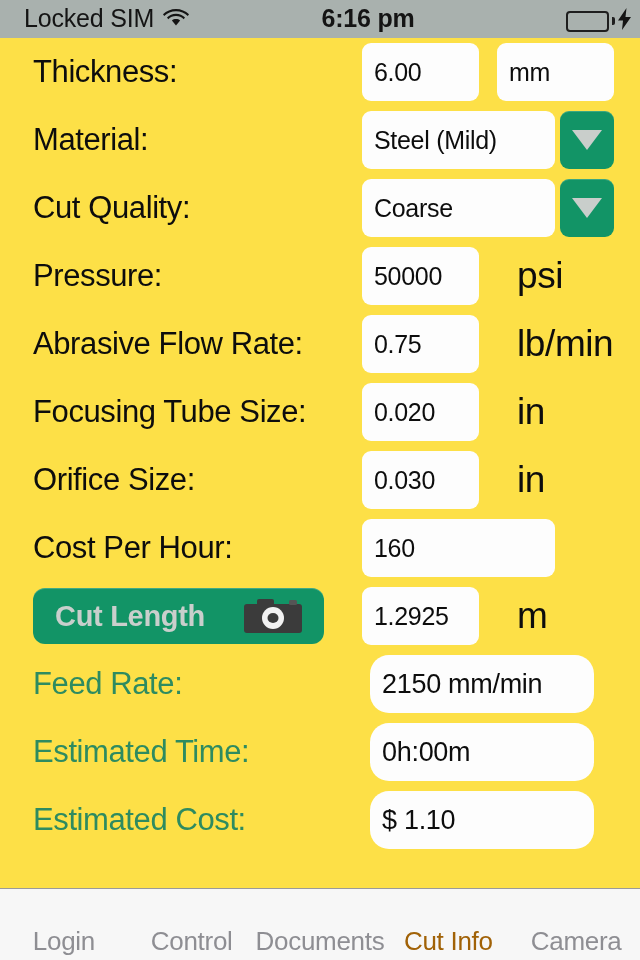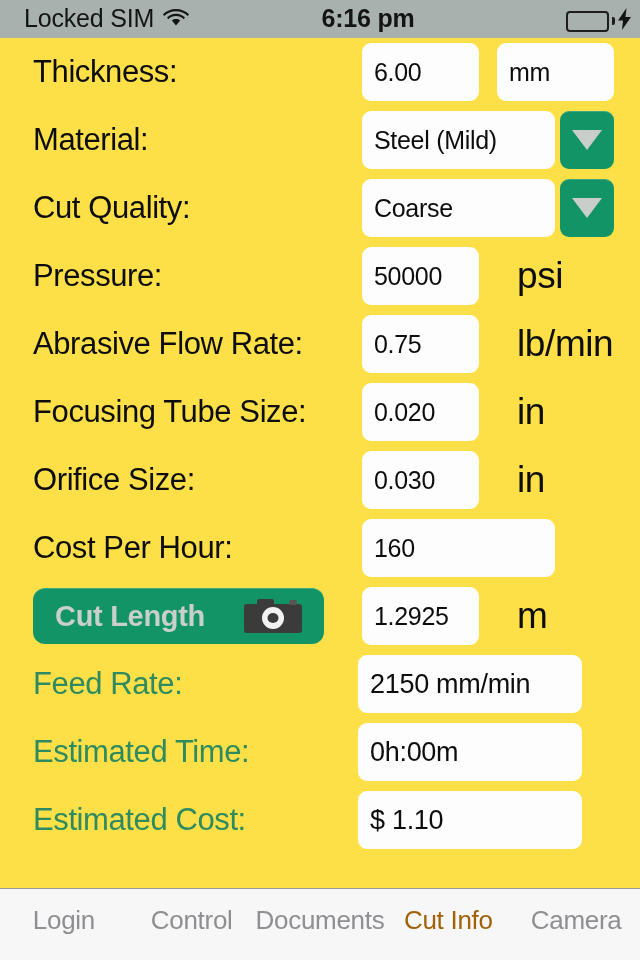--- a/index.html
+++ b/index.html
@@ -120,21 +120,21 @@
     font-size: 25px;
     color: #0d0d0d;
     letter-spacing: -0.3px;
     height: 58px;
     overflow: hidden;
     white-space: nowrap;
   }
   .f-narrow { left: 362px; width: 117px; }
   .f-unitbox { left: 497px; width: 117px; }
   .f-mid     { left: 362px; width: 193px; }
-  .f-wide    { left: 358px; width: 224px; }
+  .f-wide    { left: 370px; width: 224px; border-radius: 19px; }
 
   .field.big { font-size: 27px; }
 
   .unit {
     position: absolute;
     top: 50%;
     transform: translateY(-50%);
     left: 497px;
     font-size: 37px;
     color: #0d0d0d;
@@ -200,21 +200,21 @@
     width: 640px; height: 72px;
     background: #f7f7f7;
     border-top: 1px solid #9a9a9a;
     box-sizing: border-box;
     display: flex;
     align-items: flex-end;
   }
   .tab {
     flex: 1;
     text-align: center;
-    padding-bottom: 24px;
+    padding-bottom: 3px;
     font-size: 26px;
     color: #8e8e93;
     letter-spacing: -0.3px;
   }
   .tab.active { color: #a16207; }
 </style>
 </head>
 <body>
 
 <div id="app">

